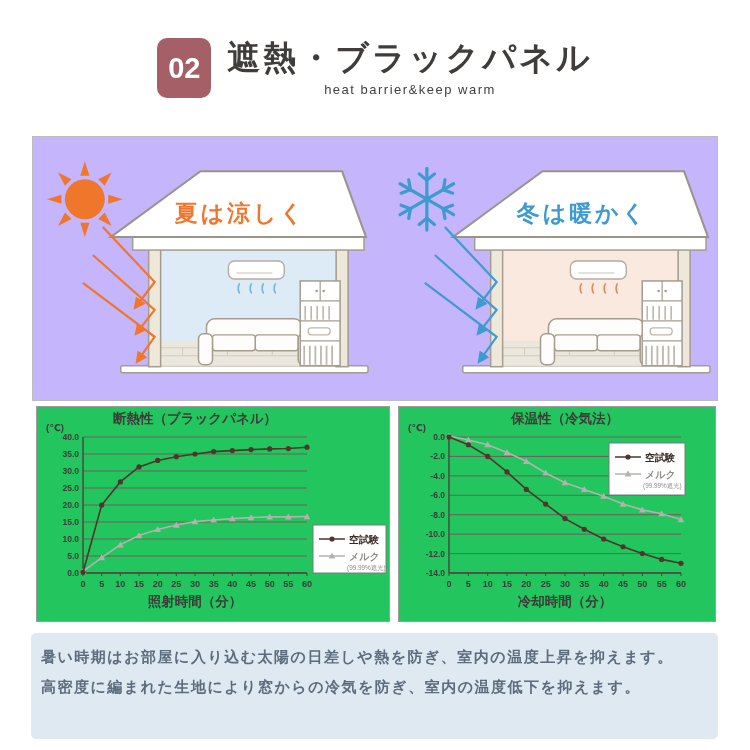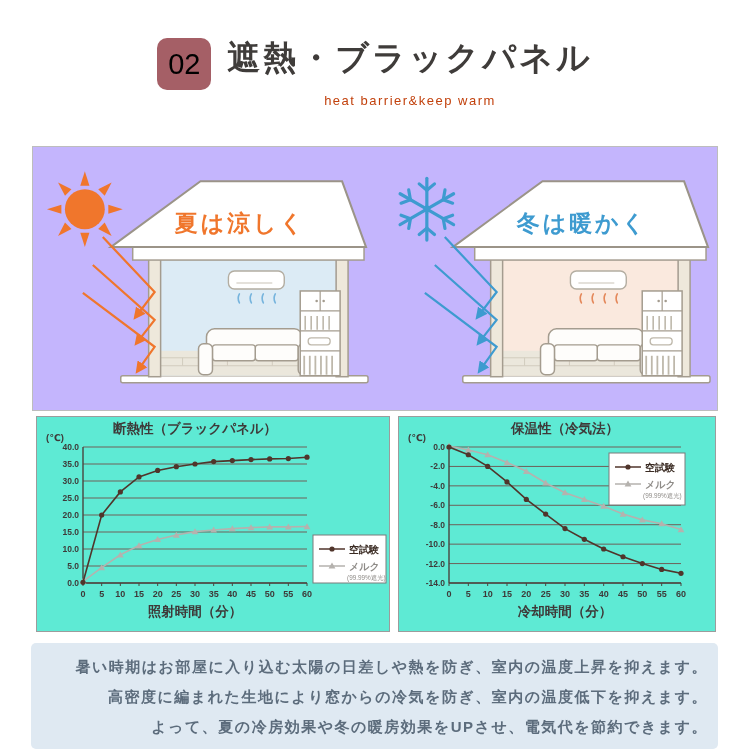--- a/index.html
+++ b/index.html
@@ -9,51 +9,51 @@
     font-family: "Liberation Sans", "DejaVu Sans", sans-serif;
     color:#3e3a39;
     overflow: hidden;
   }
   .page { width:750px; height:750px; position:relative; }
 
   
   .header { padding-top:36px; display:flex; justify-content:center; }
   .header-row { display:flex; align-items:flex-start; }
   .badge {
-    width:54px; height:52px; border-radius:10px;
-    color:#000000; font-size:29px; font-weight:normal;
+    width:54px; height:60px; border-radius:10px;
+    color:#ffffff; font-size:29px; font-weight:bold;
     display:flex; align-items:center; justify-content:center;
     margin-right:16px; margin-top:2px;
   }
   .title-col { text-align:center; }
   .title-col h1 {
     font-size:33px; font-weight:bold; color:#3f3c3a;
     letter-spacing:3px; line-height:1.35; white-space:nowrap;
   }
-  .subtitle { font-size:13px; color:#c2410c; letter-spacing:1.5px; margin-top:12px; }
+  .subtitle { font-size:13px; color:#404040; letter-spacing:1.5px; margin-top:1px; }
 
   
   .houses-panel {
     margin:38px 32px 0 32px;
     border:1px solid #bdbdbd; background:#c4b5fd;
     height:265px; display:flex;
   }
   .houses-panel svg { display:block; }
 
   
   .charts-row { margin:5px 32px 0 36px; display:flex; gap:8px; }
-  .chart-panel { border:1px solid #9c9c9c; background:#5eead4; }
+  .chart-panel { border:1px solid #9c9c9c; background:#22c55e; }
   svg text { font-family:"Liberation Sans","DejaVu Sans",sans-serif; }
 
   
   .footer-box {
     margin:11px 32px 0 31px;
     border-radius:5px;
     padding:9px 10px 8px 10px;
-    text-align:right;
+    text-align:left;
     height:106px;
   }
   .footer-box p {
     font-size:15px; font-weight:bold; letter-spacing:1.5px;
     line-height:30px;
   }
 </style>
 </head>
 <body>
 
@@ -417,16 +417,15 @@
             <text x="246" y="70.5" font-size="10" font-weight="bold" fill="#8f8c88">メルク</text>
             <text x="244" y="81" font-size="6.4" fill="#8f8c88">(99.99%遮光)</text>
           </g>
         </svg>
     </div>
   </div>
 
   <div class="footer-box" style="background: rgb(223, 233, 242); color: rgb(92, 108, 124);">
     <p>暑い時期はお部屋に入り込む太陽の日差しや熱を防ぎ、室内の温度上昇を抑えます。</p>
     <p>高密度に編まれた生地により窓からの冷気を防ぎ、室内の温度低下を抑えます。</p>
-    <p>よって、夏の冷房効果や冬の暖房効果をUPさせ、電気代を節約できます。</p>
   </div>
 
 </div>
 
 </body></html>

